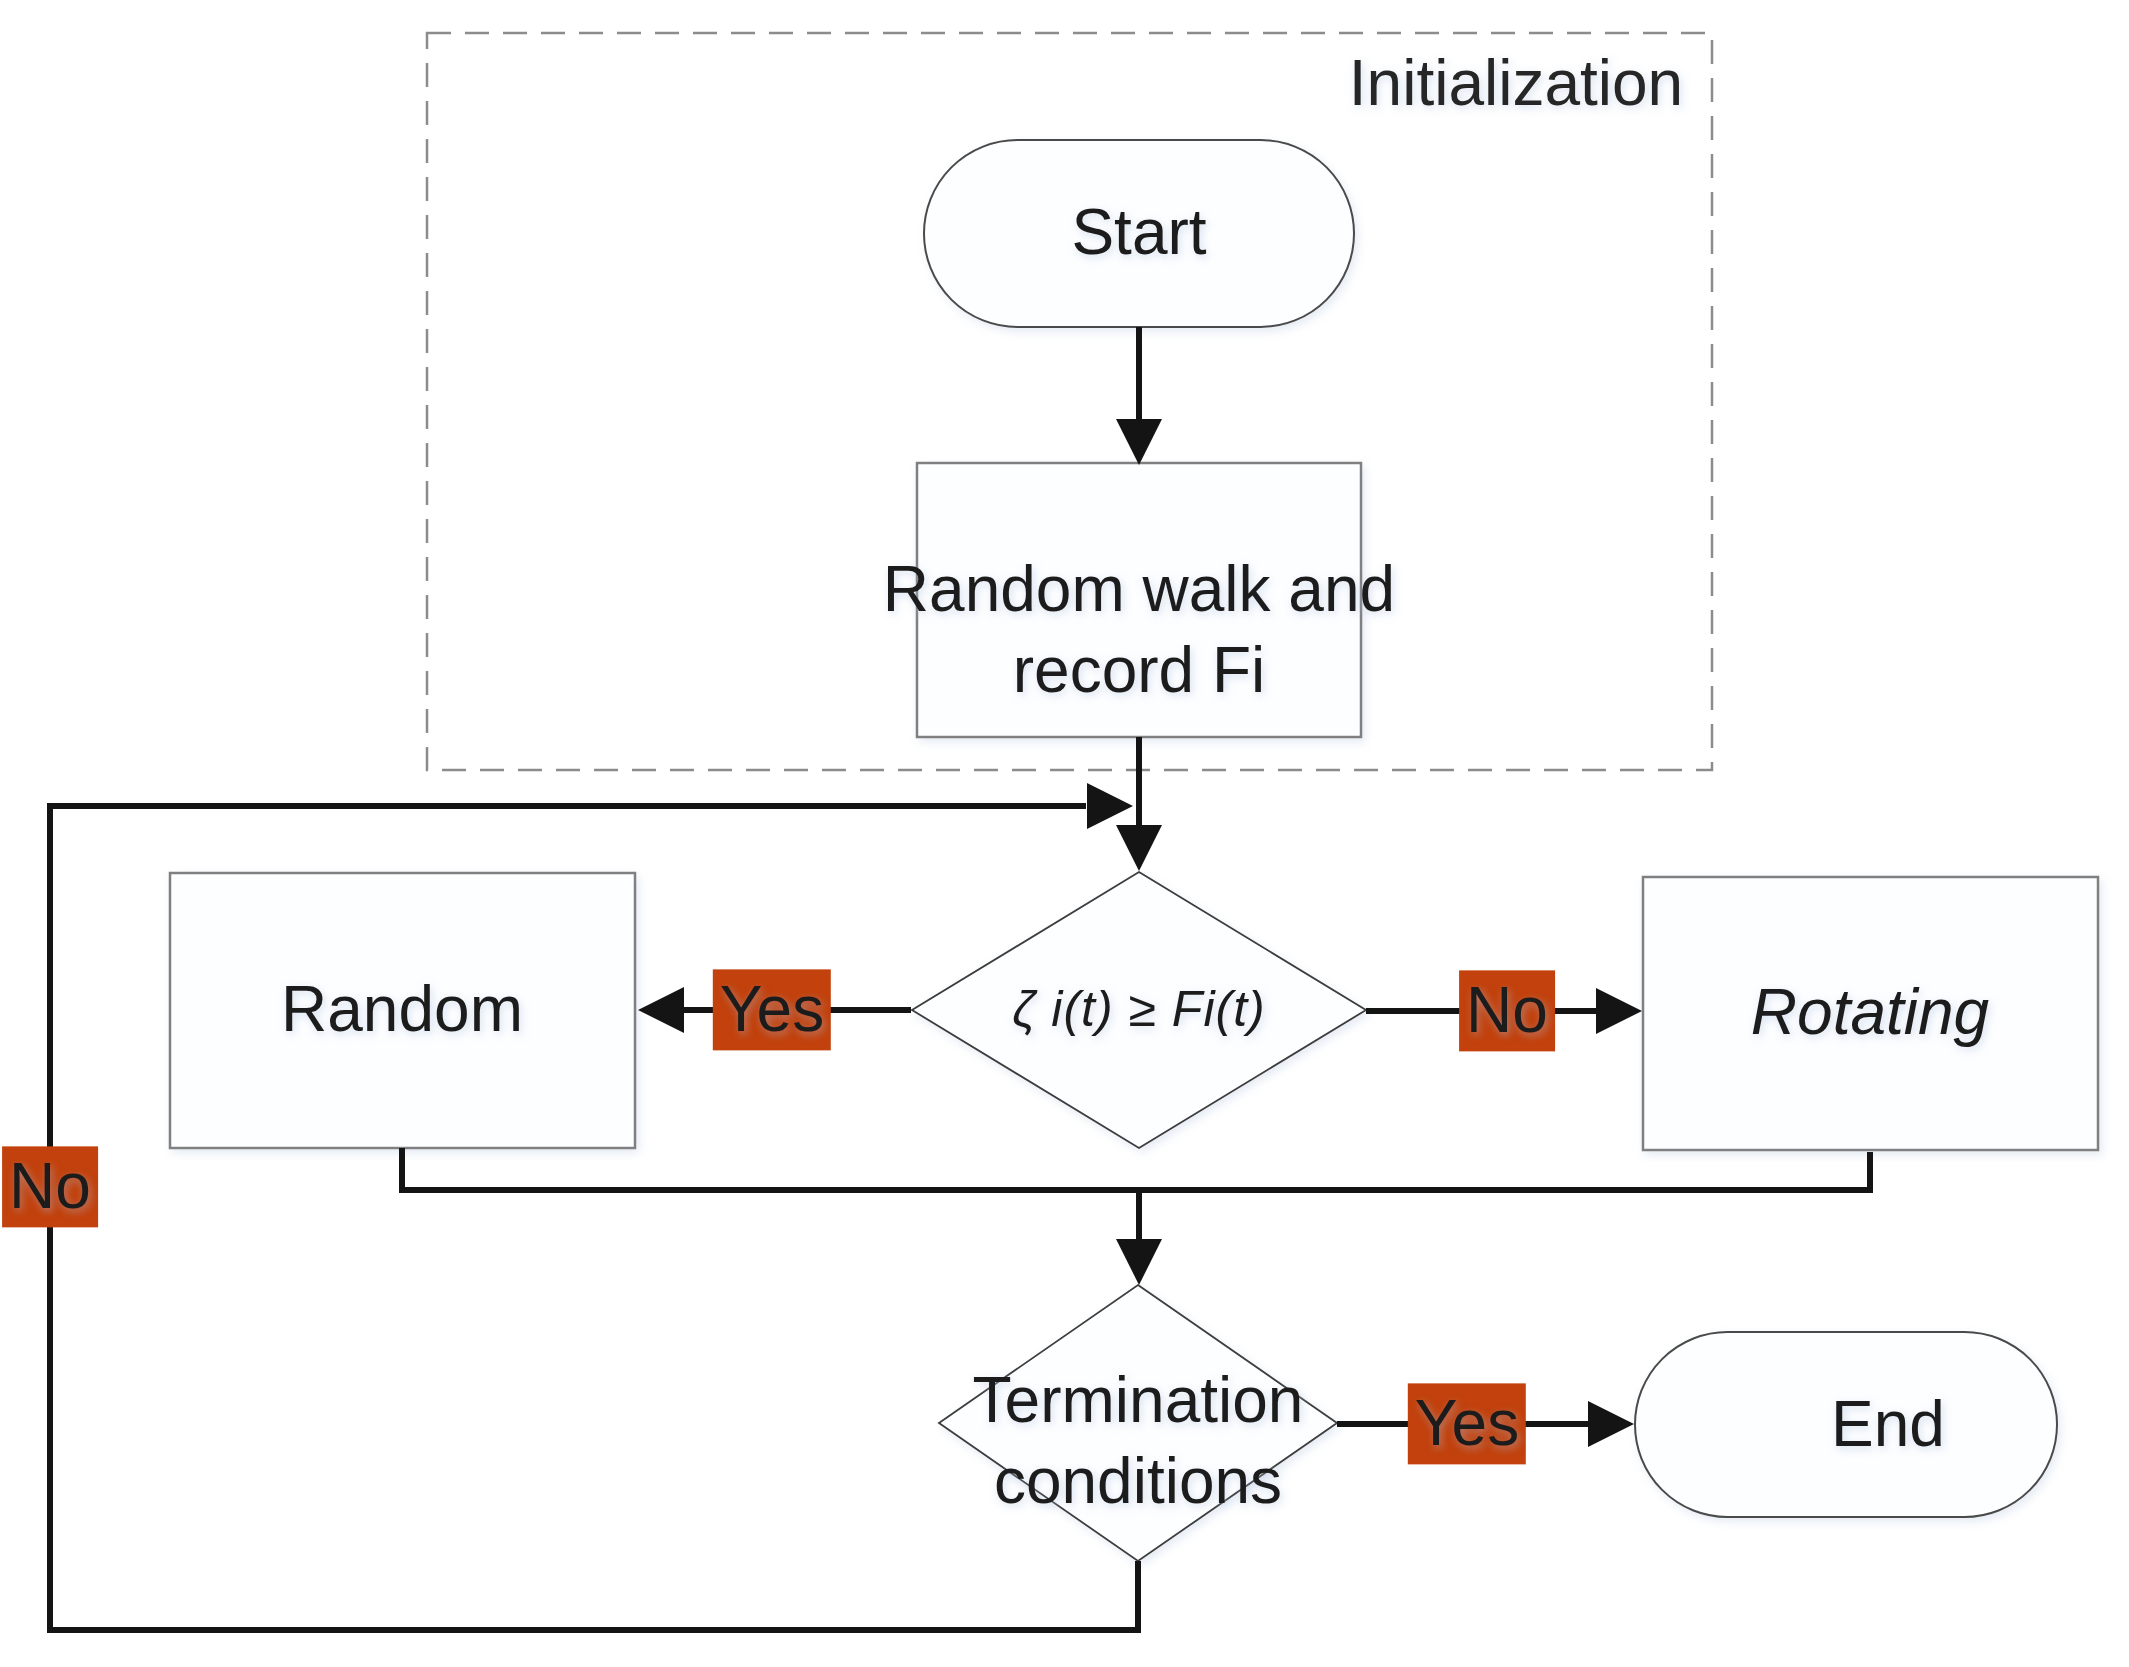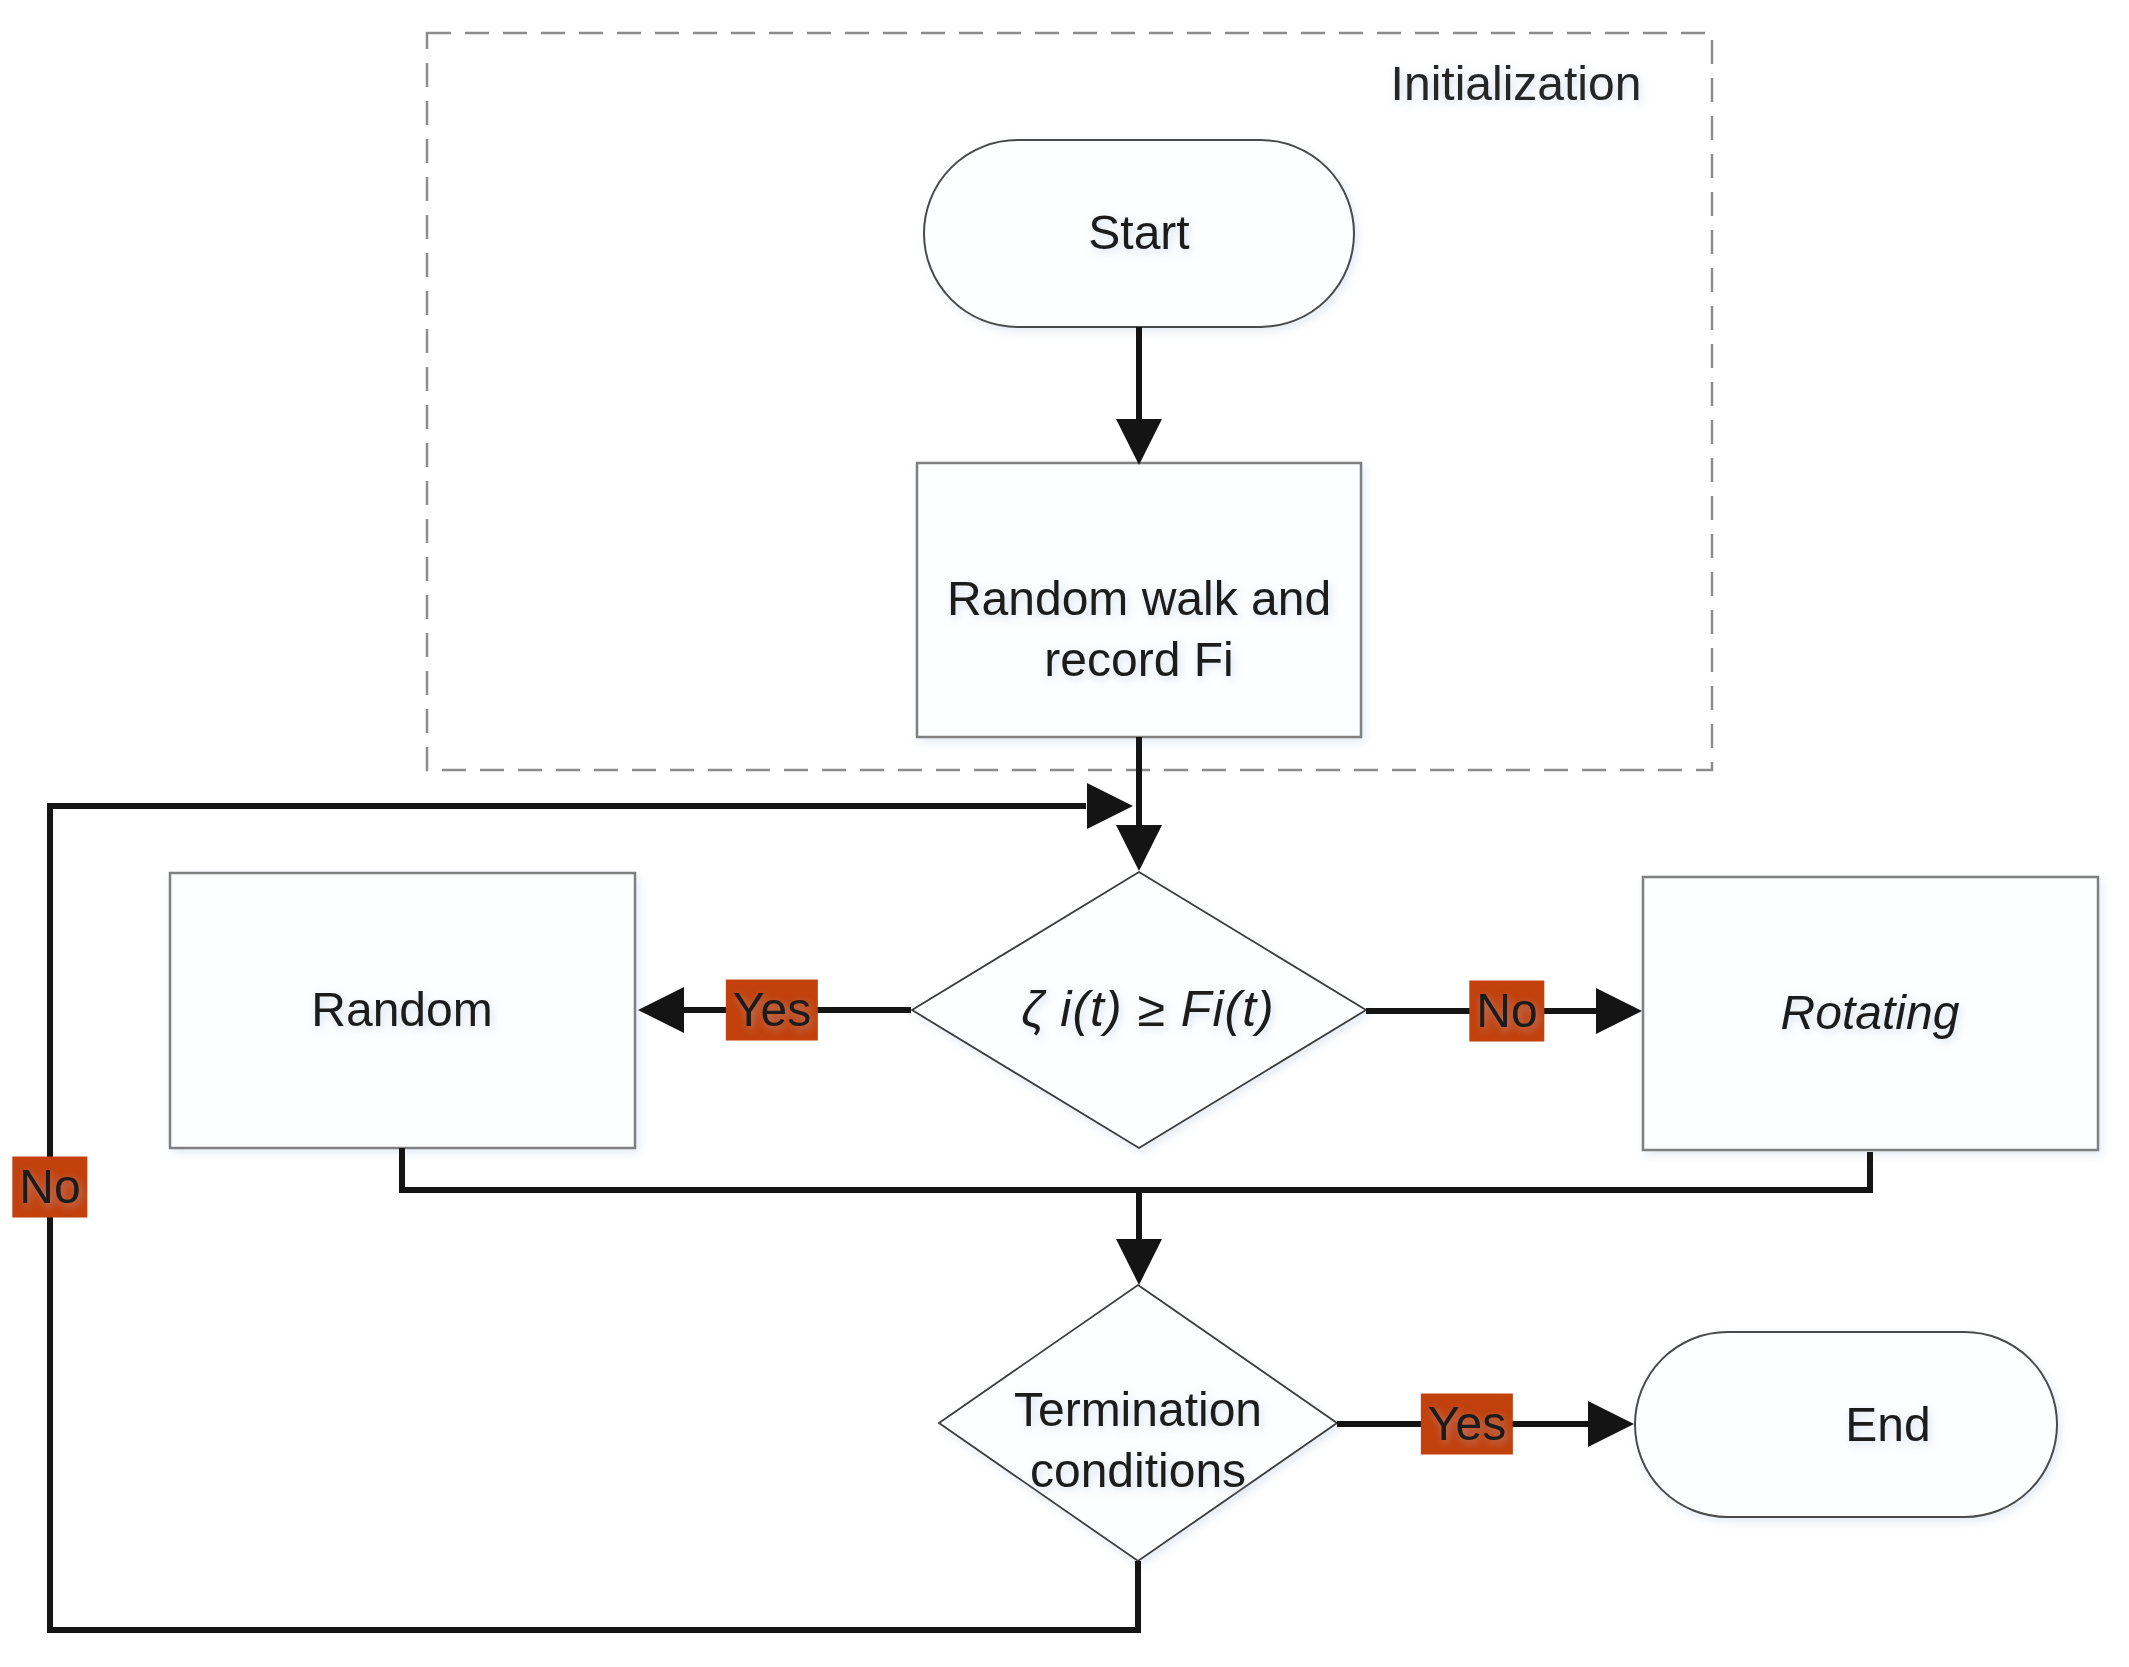--- a/index.html
+++ b/index.html
@@ -8,21 +8,21 @@
     width:2129px;height:1667px;
     background:#ffffff;
     font-family:"Liberation Sans",sans-serif;
     overflow:hidden;
   }
   .canvas svg{position:absolute;left:0;top:0;}
   .shapes{filter:drop-shadow(3px 4px 5px rgba(170,190,220,.30));}
   .label{
     position:absolute;
     transform:translate(-50%,-50%);
-    font-size:48px;
+    font-size:64px;
     color:#1c1c1c;
     text-align:center;
     white-space:nowrap;
     line-height:1.27;
     text-shadow:2px 3px 8px rgba(175,195,225,.5);
     z-index:2;
   }
   .edge-label{
     background:#c2410c;
     padding:0 7px;
@@ -86,21 +86,21 @@
 
   <div class="label container-label" style="left:1516px;top:84px;">Initialization</div>
 
   <div class="label" style="left:1139px;top:233px;">Start</div>
 
   <div class="label" style="left:1139px;top:630px;text-align:center;">
     <span>Random walk and</span><br>
     <span>record </span><span class="math">Fi</span>
   </div>
 
-  <div class="label formula" style="left:1139px;top:1010px;margin-left:9px;">ζ i(t) ≥ Fi(t)</div>
+  <div class="label formula" style="left:1139px;top:1010px;">ζ i(t) ≥ Fi(t)</div>
 
   <div class="label" style="left:402px;top:1010px;">Random</div>
 
   <div class="label" style="left:1870px;top:1013px;font-style:italic;">Rotating</div>
 
   <div class="label" style="left:1138px;top:1425px;margin-top:16px;">
     <span>Termination</span><br>
     <span>conditions</span>
   </div>
 

